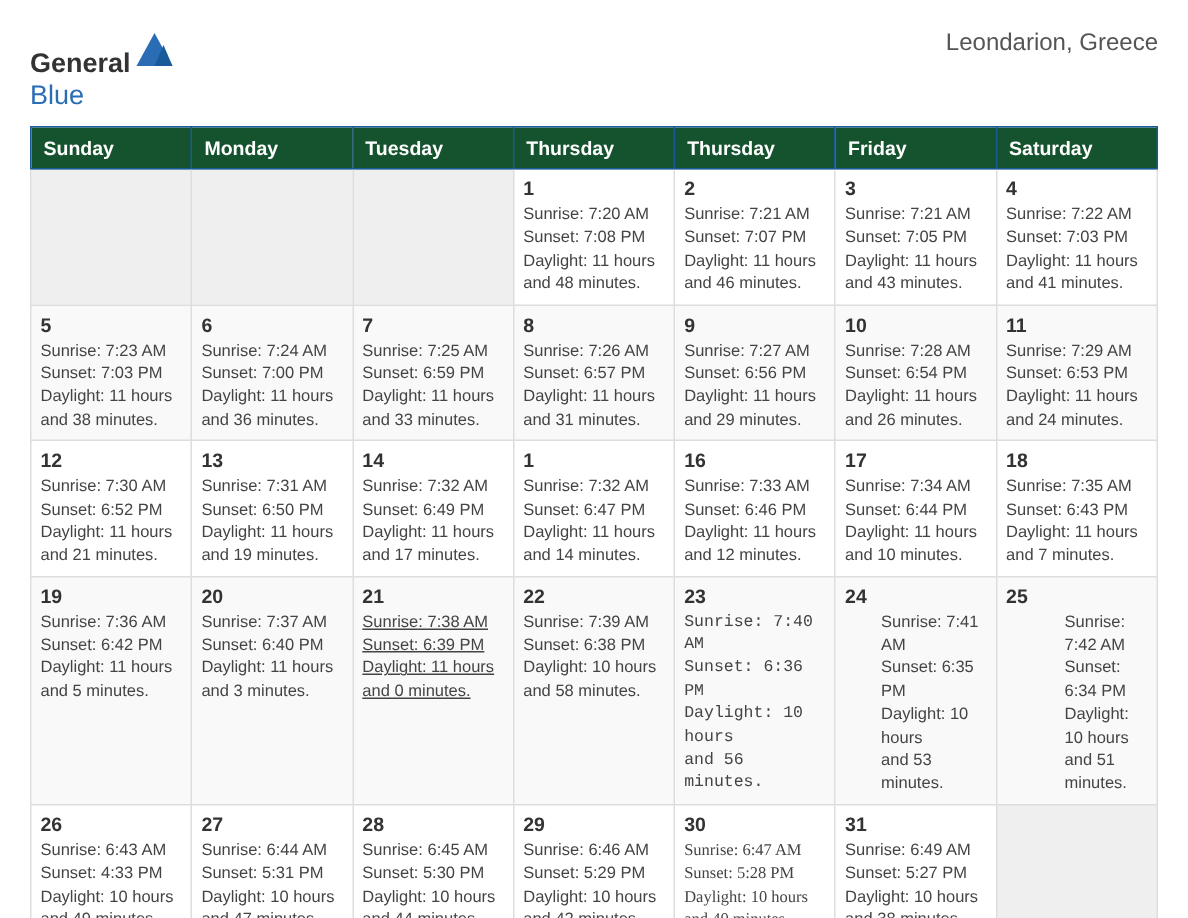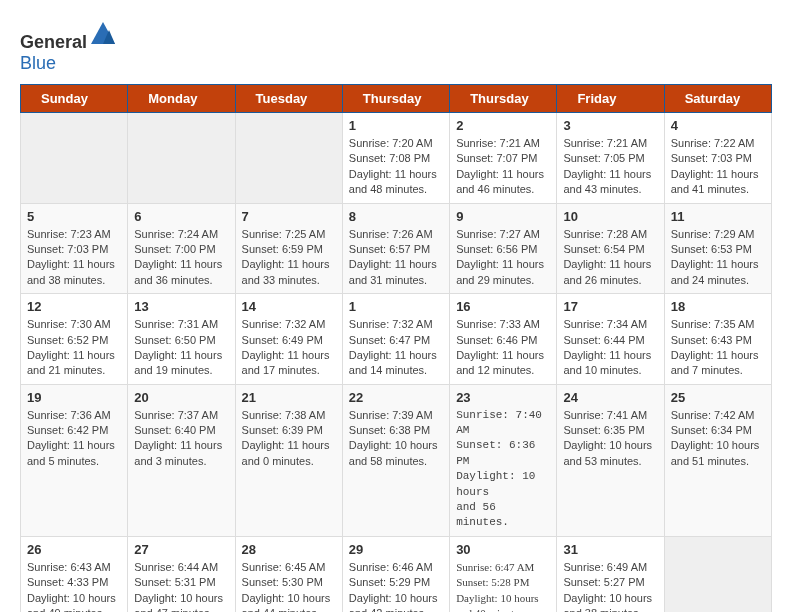--- a/index.html
+++ b/index.html
@@ -36,24 +36,24 @@
     .location {
       font-size: 16px;
       color: #555;
     }
     .calendar {
       width: 100%;
       border-collapse: collapse;
       border: 1px solid #ccc;
     }
     .calendar th {
-      background-color: #c2410c;
+      background-color: #14532d;
       color: #fff;
       text-align: left;
-      padding: 6px 20px;
+      padding: 6px 8px;
       font-size: 13px;
       border: 1px solid #1a5a9a;
     }
     .calendar td {
       vertical-align: top;
       padding: 5px 6px;
       font-size: 11px;
       border: 1px solid #ddd;
       width: calc(100% / 7);
       min-height: 80px;
@@ -92,20 +92,21 @@
   <div class="logo">
     <div>
       <span style="font-size:18px;font-weight:bold;color:#333;">General</span><svg class="logo-icon" viewBox="0 0 28 28" xmlns="http://www.w3.org/2000/svg">
           <polygon points="14,2 26,24 2,24" fill="#2a6db5"></polygon>
           <polygon points="20,10 26,24 14,24" fill="#1a5a9a"></polygon>
         </svg><br>
       <span style="font-size:18px;font-weight:normal;color:#2a6db5;">Blue</span>
     </div>
   </div>
   <div class="title-block">
+    <div class="location">Leondarion, Greece</div>
   </div>
 </div>
 
 <table class="calendar">
   <thead>
     <tr>
     <th>Sunday</th>
         <th>Monday</th>
         <th>Tuesday</th>
         <th>Thursday</th>
@@ -260,49 +261,49 @@
         </td>
         <td>
           <div class="day-number">20</div>
           <div class="day-info" style="white-space: pre-line;">Sunrise: 7:37 AM
 Sunset: 6:40 PM
 Daylight: 11 hours
 and 3 minutes.</div>
         </td>
         <td>
           <div class="day-number">21</div>
-          <div class="day-info" style="white-space: pre-line;">Sunrise: 7:38 AM
+          <div class="day-info" style="white-space: pre-line; text-decoration: underline;">Sunrise: 7:38 AM
 Sunset: 6:39 PM
 Daylight: 11 hours
 and 0 minutes.</div>
         </td>
         <td>
           <div class="day-number">22</div>
           <div class="day-info" style="white-space: pre-line;">Sunrise: 7:39 AM
 Sunset: 6:38 PM
 Daylight: 10 hours
 and 58 minutes.</div>
         </td>
         <td>
           <div class="day-number">23</div>
           <div class="day-info" style="white-space: pre-line; font-family: Liberation Mono, monospace;">Sunrise: 7:40 AM
 Sunset: 6:36 PM
 Daylight: 10 hours
 and 56 minutes.</div>
         </td>
         <td>
           <div class="day-number">24</div>
-          <div class="day-info" style="white-space: pre-line;">Sunrise: 7:41 AM
+          <div class="day-info" style="white-space: pre-line; margin-left: 24px;">Sunrise: 7:41 AM
 Sunset: 6:35 PM
 Daylight: 10 hours
 and 53 minutes.</div>
         </td>
         <td>
           <div class="day-number">25</div>
-          <div class="day-info" style="white-space: pre-line;">Sunrise: 7:42 AM
+          <div class="day-info" style="white-space: pre-line; margin-left: 39px;">Sunrise: 7:42 AM
 Sunset: 6:34 PM
 Daylight: 10 hours
 and 51 minutes.</div>
         </td>
       </tr>
       <tr class="row-odd">
         <td>
           <div class="day-number">26</div>
           <div class="day-info" style="white-space: pre-line;">Sunrise: 6:43 AM
 Sunset: 4:33 PM

